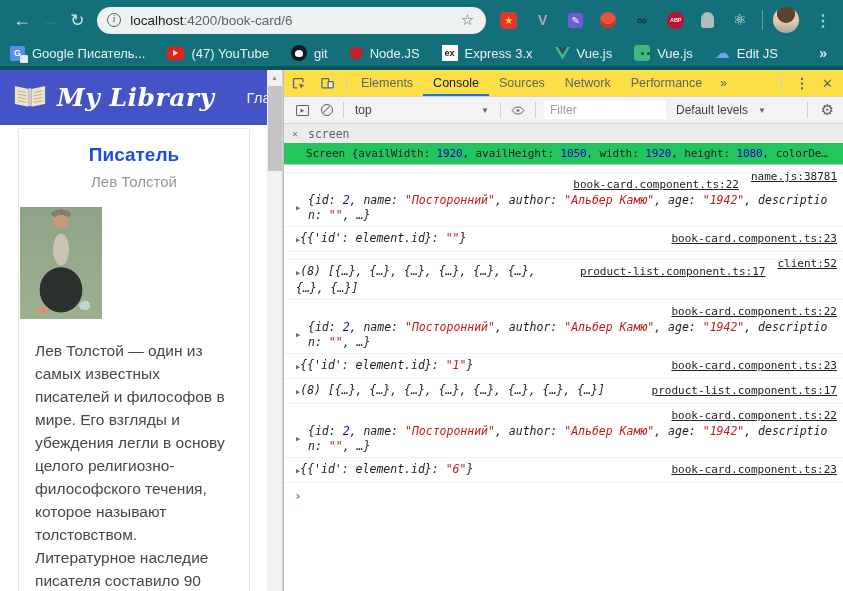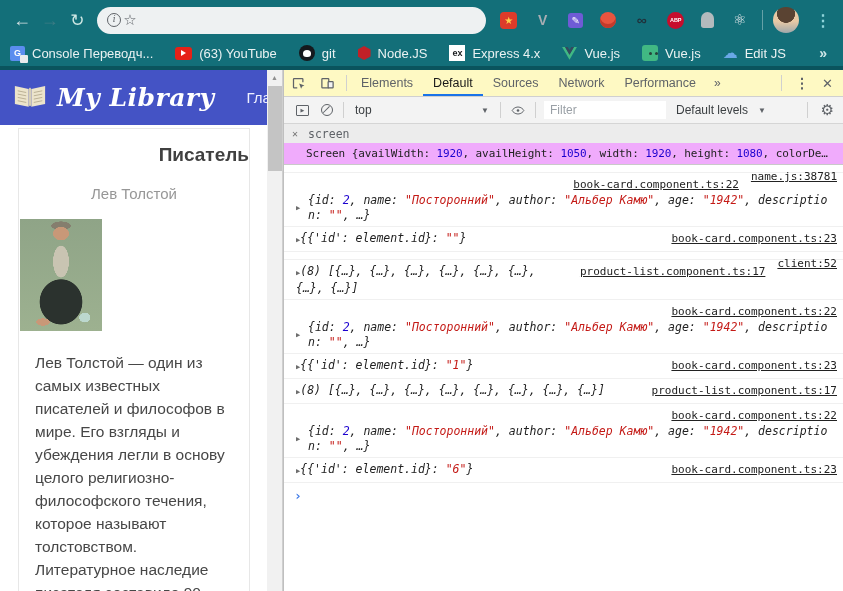--- a/index.html
+++ b/index.html
@@ -68,42 +68,42 @@
   .site-header { position: absolute; top: 0; left: 0; width: 267px; height: 55px; background: #4453c5;
                  display: flex; align-items: center; overflow: hidden; }
   .book-icon { margin-left: 13px; flex: 0 0 auto; }
   .site-title { color: #fff; font-family: "DejaVu Serif", serif; font-style: italic; font-weight: bold;
                 font-size: 25px; margin-left: 10px; white-space: nowrap; letter-spacing: .5px; }
   .site-nav { color: #eef0ff; font-size: 15px; margin-left: 32px; white-space: nowrap; }
 
   
   .card { position: absolute; left: 18px; top: 58px; width: 232px; height: 480px;
           background: #fff; border: 1px solid #e7e7e7; overflow: hidden; }
-  .card-title { margin-top: 15px; text-align: right; font-size: 19px; font-weight: 600; color: #404040; }
-  .card-subtitle { margin-top: 19px; text-align: center; font-size: 15px; color: #979797; }
+  .card-title { margin-top: 15px; text-align: center; font-size: 19px; font-weight: 600; color: #1d4ed8; }
+  .card-subtitle { margin-top: 7px; text-align: center; font-size: 15px; color: #979797; }
   .portrait { margin: 17px 0 0 1px; width: 82px; height: 112px;
       background:
         radial-gradient(ellipse 13px 11px at 50% 13%, #c89878 60%, rgba(0,0,0,0) 62%),
         radial-gradient(ellipse 16px 7px at 50% 6%, #857e6e 60%, rgba(0,0,0,0) 62%),
         radial-gradient(ellipse 13px 26px at 50% 38%, #c9c4b2 60%, rgba(0,0,0,0) 62%),
         radial-gradient(ellipse 9px 8px at 79% 88%, #bcd8ce 60%, rgba(0,0,0,0) 62%),
         radial-gradient(ellipse 11px 6px at 28% 92%, #c89878 60%, rgba(0,0,0,0) 62%),
         radial-gradient(ellipse 35px 37px at 50% 74%, #2b322e 60%, rgba(0,0,0,0) 62%),
         linear-gradient(#8fa487, #9db190); }
   .card-text { margin: 20px 16px 0; font-size: 15.5px; line-height: 23px; color: #474747; }
 
   
   .pg-scroll { position: absolute; right: 0; top: 0; width: 16px; height: 521px;
                background: #f1f1f1; border-right: 1px solid #cfcfcf; }
   .pg-up { height: 15px; text-align: center; font-size: 7px; line-height: 15px; color: #8f8f8f; }
   .pg-thumb { position: absolute; left: 1px; top: 16px; width: 14px; height: 85px; background: #c4c4c4; }
 
   
   .devtools { flex: 1; background: #fff; border-left: 1px solid #bfbfbf; display: flex; flex-direction: column; font-size: 12px; }
-  .dt-tabbar { height: 27px; background: #fef9c3; border-bottom: 1px solid #d0d0d0;
+  .dt-tabbar { height: 27px; background: #fde047; border-bottom: 1px solid #d0d0d0;
                display: flex; align-items: center; flex: 0 0 auto; }
   .dt-icbtn { padding: 0 7px; display: flex; align-items: center; color: #5f6368; }
   .vsep { width: 1px; height: 16px; background: #d0d0d0; margin: 0 4px; flex: 0 0 auto; }
   .dtabs { display: flex; align-items: center; height: 100%; }
   .dtab { height: 100%; display: flex; align-items: center; padding: 0 10px; color: #5f6368; font-size: 12.5px; }
   .dtab.active { color: #1a1a1a; box-shadow: inset 0 -2px 0 #1a73e8; }
   .dt-more { color: #5f6368; font-size: 12px; padding: 0 8px; }
   .dt-right { margin-left: auto; display: flex; align-items: center; }
   .dt-menu { color: #5f6368; font-size: 14px; font-weight: bold; padding: 0 9px; }
   .dt-close { color: #5f6368; font-size: 13px; padding: 0 10px 0 4px; }
@@ -125,21 +125,21 @@
   .levels { display: flex; align-items: center; gap: 10px; color: #3c4043; margin-left: 10px; }
   .tb-spacer { flex: 1; }
   .gear { color: #5f6368; font-size: 15px; padding: 0 9px; }
 
   
   .console { flex: 1; overflow: hidden; font-family: "DejaVu Sans Mono", monospace; font-size: 11.5px; color: #222; }
   .live-expr { border-bottom: 1px solid #c9c9c9; }
   .le-head { background: #ececec; height: 19px; display: flex; align-items: center; padding-left: 8px; }
   .le-x { color: #757575; font-size: 10px; width: 16px; }
   .le-name { color: #5f6368; }
-  .le-result { background: #f0abfc; padding: 3px 4px 3px 22px; white-space: nowrap; overflow: hidden;
+  .le-result { background: #22c55e; padding: 3px 4px 3px 22px; white-space: nowrap; overflow: hidden;
                font-size: 11px; letter-spacing: -.1px; line-height: 15px; }
   .crow { position: relative; padding: 4px 6px 3px 24px; border-bottom: 1px solid #f0f0f0; line-height: 15px; }
   .crow.obj-inline, .crow.obj-wide { padding-left: 12px; }
   .src { float: right; margin-left: 12px; color: #222; text-decoration: underline; font-size: 11px; }
   .srcline { text-align: right; line-height: 14px; }
   .srcline .src { float: none; }
   .objline { display: flex; align-items: center; margin-top: 1px; }
   .tri { color: #6e6e6e; font-size: 7px; width: 12px; flex: 0 0 auto; padding-top: 1px; }
   .prev { font-style: italic; }
   .prev.wide { flex: 1; word-break: break-all; }
@@ -153,57 +153,58 @@
 </head>
 <body>
 
 <div class="chrome">
   <div class="toolbar">
     <div class="navbtn back">←</div>
     <div class="navbtn fwd">→</div>
     <div class="navbtn reload">↻</div>
     <div class="urlpill">
       <span class="info-ic">i</span>
+      <span class="urltext"><span>localhost</span><span class="path">:4200/book-card/6</span></span>
       <span class="star">☆</span>
     </div>
     <div class="extbar">
         <span class="ext e1">★</span>
         <span class="ext e2">V</span>
         <span class="ext e3">✎</span>
         <span class="ext e4"></span>
         <span class="ext e5">∞</span>
         <span class="ext e6">ABP</span>
         <span class="ext e7"></span>
         <span class="ext e8">⚛</span>
       </div>
     <div class="profile-sep"></div>
     <div class="avatar"></div>
     <div class="menu-dots">⋮</div>
   </div>
   <div class="bookmarks">
     <div style="display:flex;align-items:center;">
         <div class="bm">
           <span class="bmi google-translate-icon">G</span>
-          <span class="bml">Console Переводч...</span>
+          <span class="bml">Google Писатель...</span>
         </div>
         <div class="bm">
           <span class="bmi youtube-icon"></span>
-          <span class="bml">(63) YouTube</span>
+          <span class="bml">(47) YouTube</span>
         </div>
         <div class="bm">
           <span class="bmi github-icon"></span>
           <span class="bml">git</span>
         </div>
         <div class="bm">
           <span class="bmi nodejs-icon"></span>
           <span class="bml">Node.JS</span>
         </div>
         <div class="bm">
           <span class="bmi express-icon">ex</span>
-          <span class="bml">Express 4.x</span>
+          <span class="bml">Express 3.x</span>
         </div>
         <div class="bm">
           <span class="bmi vue-icon">
             <svg width="15" height="13" viewBox="0 0 24 21">
               <path fill="#41b883" d="M0 0h4.8L12 12.4 19.2 0H24L12 20.7z"></path>
               <path fill="#35495e" d="M4.8 0h4.4L12 4.7 14.8 0h4.4L12 12.4z"></path>
             </svg>
           </span>
           <span class="bml">Vue.js</span>
         </div>
@@ -264,21 +265,21 @@
           <rect x="3" y="4" width="11" height="15" rx="1"></rect>
           <rect x="13" y="9" width="8" height="10" rx="1" fill="#f3f3f3"></rect>
         </svg>
       </span>
       <span class="vsep"></span>
       <div class="dtabs">
           <div class="dtab">
             <span>Elements</span>
           </div>
           <div class="dtab active">
-            <span>Default</span>
+            <span>Console</span>
           </div>
           <div class="dtab">
             <span>Sources</span>
           </div>
           <div class="dtab">
             <span>Network</span>
           </div>
           <div class="dtab">
             <span>Performance</span>
           </div>

